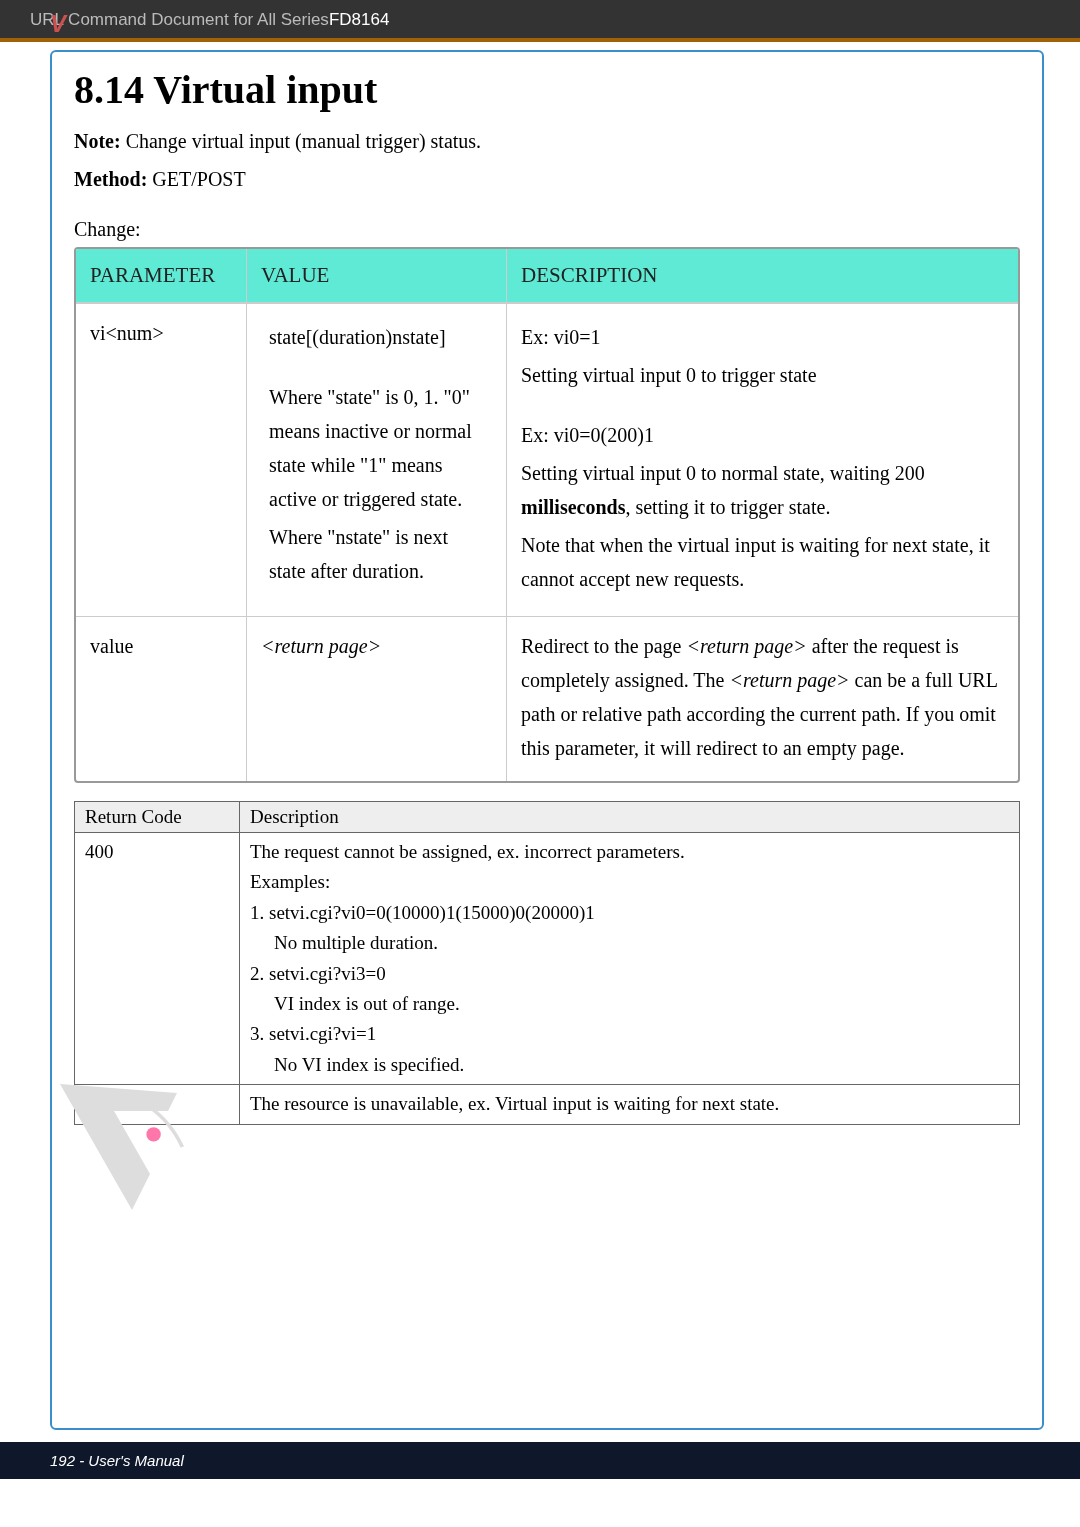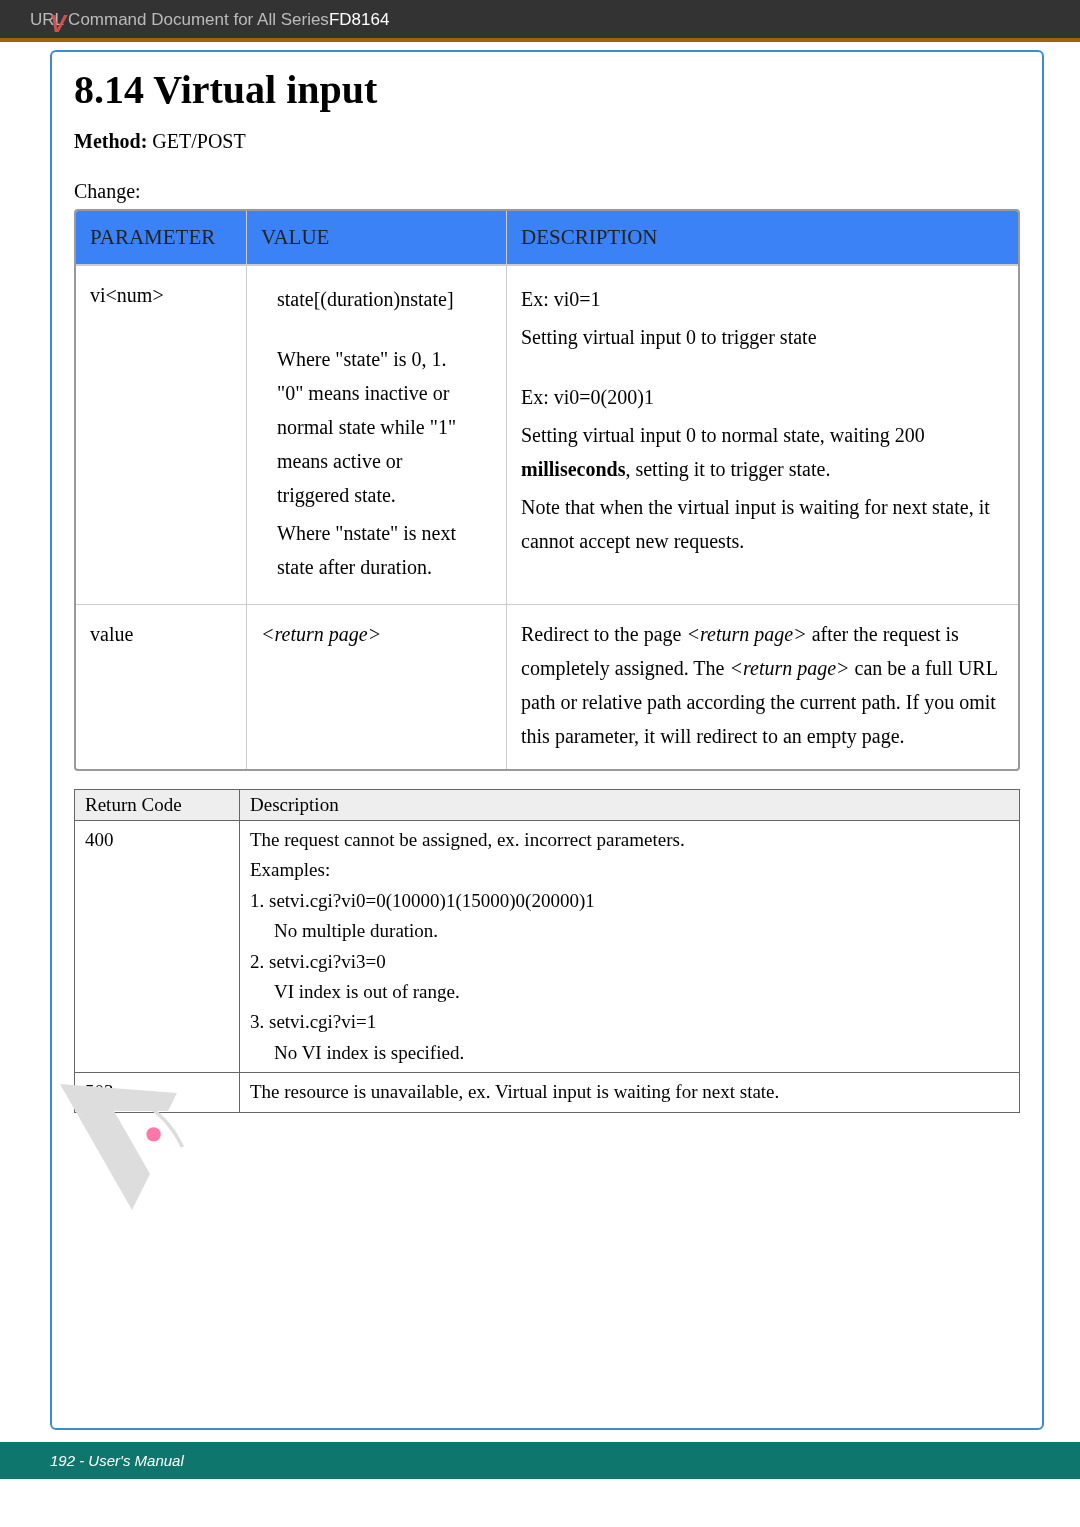--- a/index.html
+++ b/index.html
@@ -59,41 +59,41 @@
   table.main {
     width: 100%;
     border-collapse: separate;
     border-spacing: 0;
     border: 2px solid #999;
     border-radius: 4px;
     margin-bottom: 18px;
     overflow: hidden;
   }
   table.main th {
-    background: #3b82f6;
+    background: #5eead4;
     text-align: left;
     font-weight: normal;
     font-family: "Times New Roman", serif;
     font-size: 21px;
     padding: 14px 14px;
     border-bottom: 1px solid #ccc;
     color: #222;
   }
   table.main th + th { border-left: 1px solid #ccc; }
   table.main td {
     vertical-align: top;
     padding: 12px 14px 16px 14px;
     border-top: 1px solid #ccc;
     line-height: 1.7;
   }
   table.main td + td { border-left: 1px solid #ccc; }
   .col1 { width: 170px; }
   .col2 { width: 260px; }
   .inner-desc p { margin: 4px 0; }
-  .inner-val p { margin: 4px 16px; padding-left: 0; }
+  .inner-val p { margin: 4px 8px; padding-left: 0; }
   table.rc {
     width: 100%;
     border: 1px solid #666;
     border-collapse: collapse;
     font-size: 19px;
     padding-left: 16px;
   }
   table.rc th {
     background: #eee;
     border: 1px solid #666;
@@ -103,21 +103,21 @@
   }
   table.rc td {
     border: 1px solid #666;
     padding: 4px 10px;
     vertical-align: top;
     line-height: 1.6;
   }
   table.rc .rc-col1 { width: 165px; }
   .rc-indent { padding-left: 24px; display: block; }
   .footer {
-    background: #0f766e;
+    background: #0f172a;
     color: #fff;
     font-family: Arial, sans-serif;
     font-size: 15px;
     font-style: italic;
     padding: 10px 0 10px 50px;
     margin-top: 12px;
     display: flex;
     align-items: center;
   }
   .footer .pg {
@@ -141,20 +141,23 @@
 
 <div class="brand-tab">V</div>
 <div class="header-bar">
   <span>URL Command Document for All Series</span><span class="fd">FD8164</span>
 </div>
 
 <div class="content-wrap">
 
   <div class="h2">8.14 Virtual input</div>
 
+  <p class="para">
+    <span class="bold">Note:</span><span> Change virtual input (manual trigger) status.</span>
+  </p>
   <p class="para">
     <span class="bold">Method:</span><span> GET/POST</span>
   </p>
 
   <p class="para syntax-label">Change:</p>
 
   <table class="main">
     <tbody>
         <tr>
       <th class="col1">PARAMETER</th>

